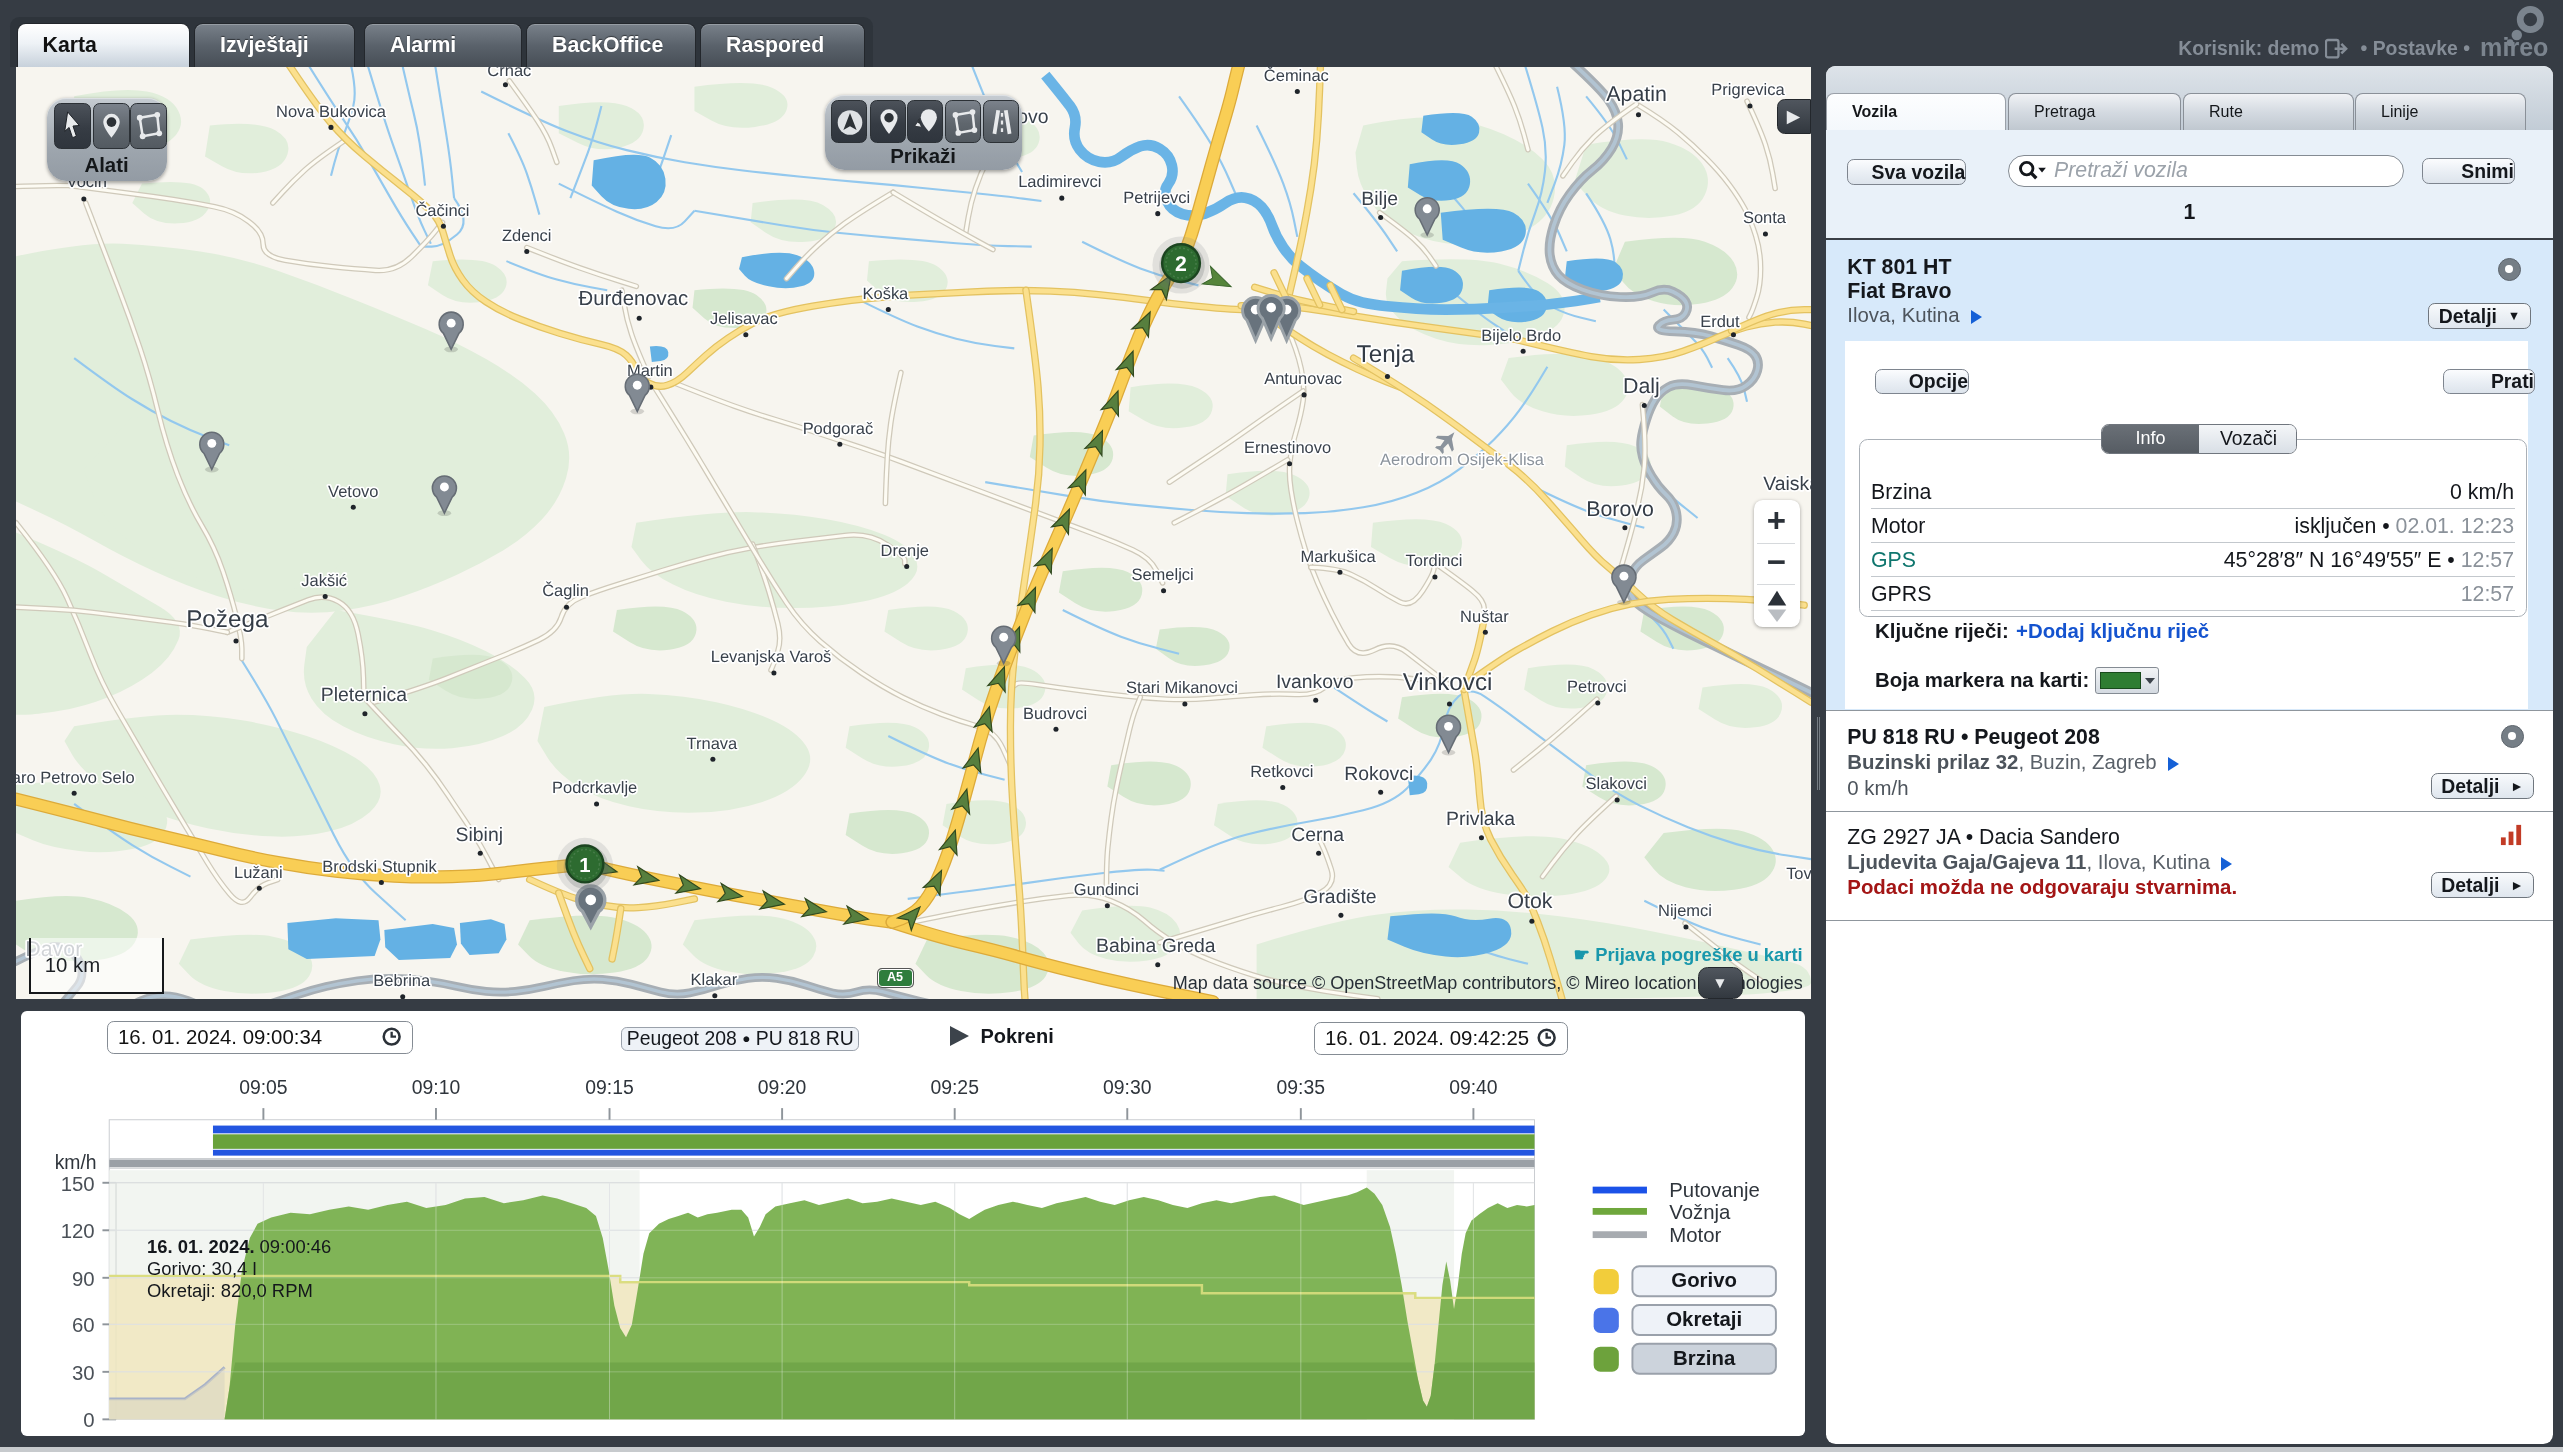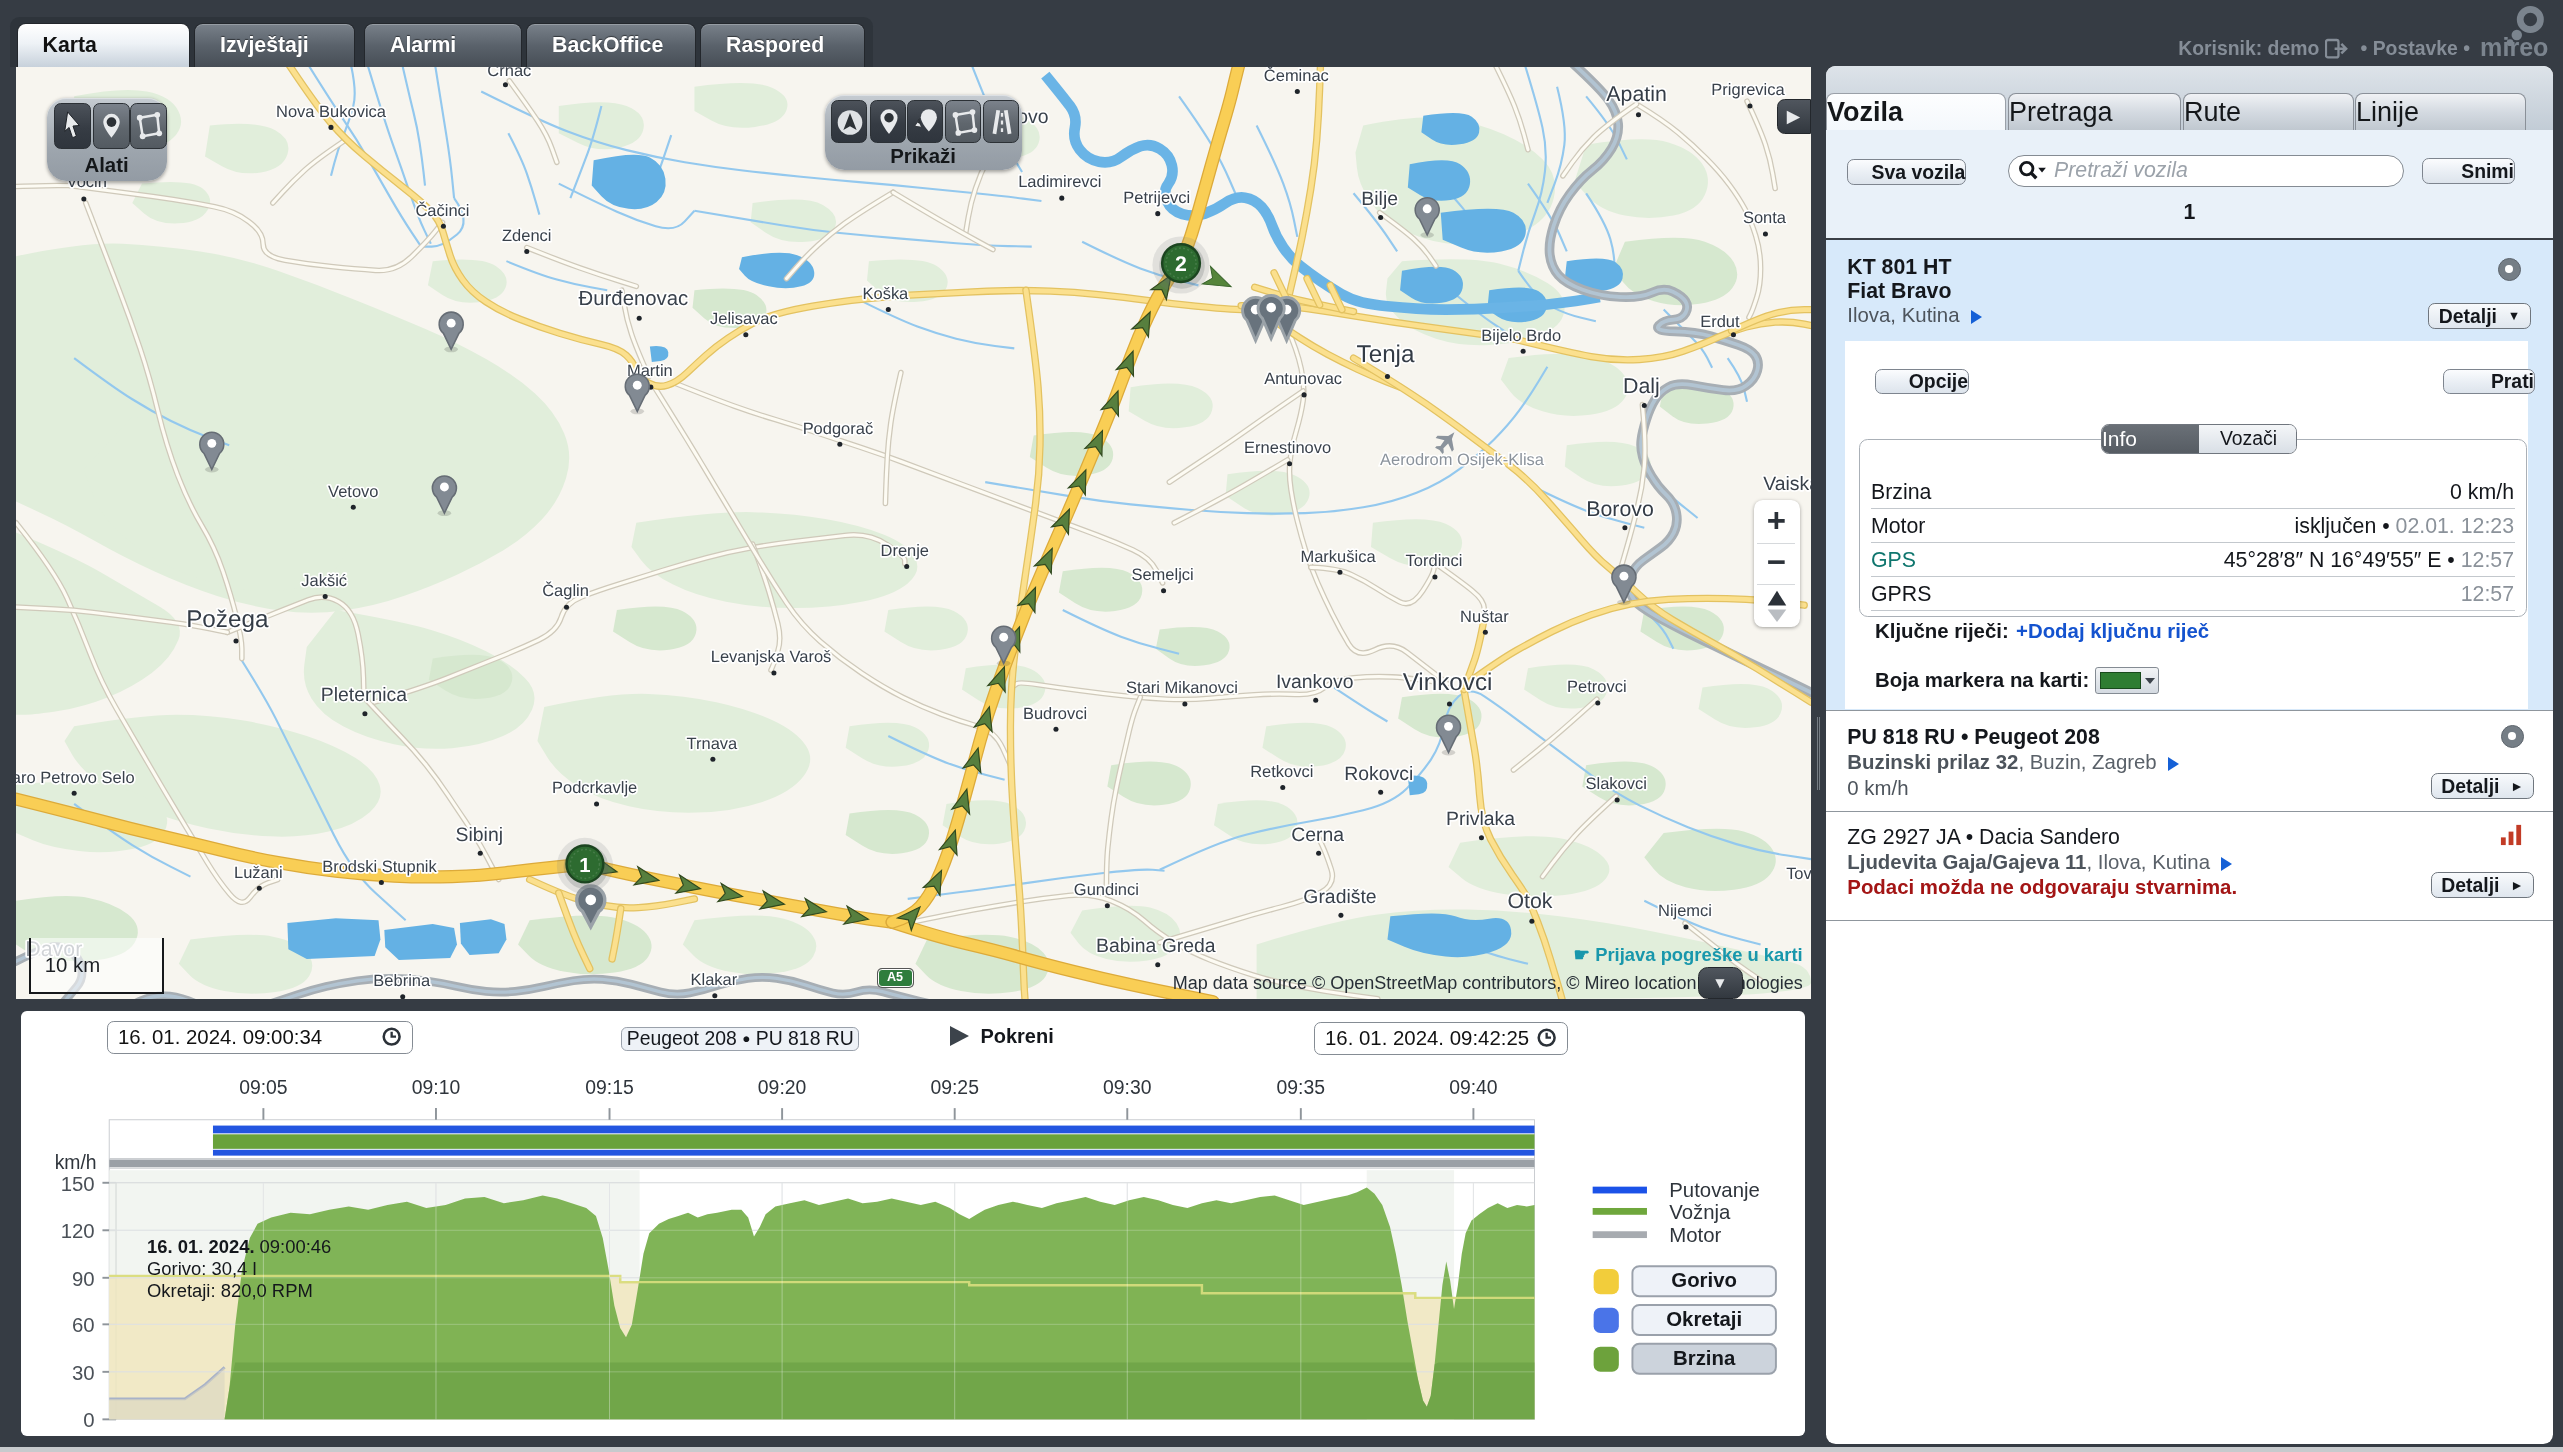--- a/index.html
+++ b/index.html
@@ -19,21 +19,21 @@
 .zoombox{position:absolute;left:1738px;top:433px;width:46px;height:127px;background:#fff;border-radius:8.7px;
  box-shadow:0 1px 3.9px rgba(0,0,0,.35)}
 .scalebox{position:absolute;left:13.6px;top:871px;width:135px;height:56px;background:rgba(255,255,255,.55);
  border-left:2.9px solid #16181b;border-right:2.9px solid #16181b;border-bottom:2.9px solid #16181b;color:#1c1f24;font-size:20.4px}
 .darkbtn{position:absolute;background:linear-gradient(#50565e,#32383f);border:1px solid #23272c;color:#e8eaec;text-align:center}
 .dinput{position:absolute;height:33px;background:#fff;border:1.9px solid #858c94;border-radius:6.8px;font-size:20.4px;color:#111;
  display:flex;align-items:center;padding-left:9.7px}
 .sidebar{position:absolute;left:1826px;top:66px;width:727px;height:1378px;background:#fff;border-radius:9.7px}
 .sbhead{position:absolute;left:0;top:0;width:100%;height:64px;background:linear-gradient(#dde3e9,#c2ccd6);border-radius:9.7px 9.7px 0 0}
 .sbtab{position:absolute;top:27px;height:37px;border:1px solid #8a9098;border-bottom:none;border-radius:7.8px 7.8px 0 0;
- background:linear-gradient(#f0f2f5,#d4dae1 50%,#c0c8d0);color:#14171a;font-size:27px;display:flex;align-items:center;}
+ background:linear-gradient(#f0f2f5,#d4dae1 50%,#c0c8d0);color:#14171a;font-size:16px;display:flex;align-items:center;padding-left:25px}
 .sbtab.active{background:linear-gradient(#fdfeff,#f4f8fc);font-weight:bold;border-color:#9aa0a8;z-index:2}
 .sbcontent{position:absolute;left:0;top:64px;width:100%;height:110px;background:#e9f1f9;border-bottom:2.9px solid #3a4047}
 .donut{position:absolute;width:23px;height:23px;border-radius:50%;background:#757e86;border:1.9px solid #5d656d}
 .donut:before{content:"";position:absolute;left:5.8px;top:5.8px;width:7.8px;height:7.8px;border-radius:50%;background:#fff}
 .detbtn{position:absolute;width:103px;height:26px;background:linear-gradient(#f8fafc,#dfe6ee);border:1.9px solid #6f767e;border-radius:6.8px;
  font-size:19.4px;font-weight:bold;color:#14171c;display:flex;align-items:center;justify-content:center}
 .sep{position:absolute;left:0;width:100%;height:1px;background:#8f969d}
 .bluearr{display:inline-block;width:0;height:0;border-left:11.6px solid #1560d6;border-top:7.8px solid transparent;border-bottom:7.8px solid transparent;vertical-align:-1.9px;margin-left:5.8px}
 </style></head><body>
 <div class="abs" style="left:9.7px;top:16.5px;width:863px;height:50px;background:#2e343b;border-radius:9.7px 9.7px 0 0"></div>
@@ -758,21 +758,21 @@
 <div style="position:absolute;left:0;top:134px;width:100%;text-align:center;font-size:21.3px;font-weight:bold;color:#14171c">1</div>
 <div style="position:absolute;left:0;top:174px;width:100%;height:470px;background:#d7e9fa"></div>
 <div style="position:absolute;left:21.3px;top:189px;font-size:21.3px;font-weight:bold;color:#14171c;line-height:24px">KT 801 HT<br>Fiat Bravo</div>
 <div style="position:absolute;left:21.3px;top:238px;font-size:20.4px;color:#4d545c">Ilova, Kutina <span class="bluearr"></span></div>
 <div class="donut" style="left:672px;top:192px"></div>
 <div class="detbtn" style="left:602px;top:237px">Detalji&nbsp;&nbsp;<span style="font-size:12.6px">▼</span></div>
 <div style="position:absolute;left:19.4px;top:275px;width:683px;height:368px;background:#fff"></div>
 <div class="btn" style="position:absolute;left:49px;top:303px;width:94px;height:25px;font-size:19.4px;line-height:23px">Opcije</div>
 <div class="btn" style="position:absolute;left:617px;top:303px;width:92px;height:25px;font-size:19.4px;line-height:23px">Prati</div>
 <div style="position:absolute;left:275px;top:358px;width:196px;height:30px;border:1.9px solid #70767e;border-radius:7.8px;overflow:hidden;z-index:2">
-      <div style="position:absolute;left:0;top:0;width:97px;height:100%;background:linear-gradient(#6a7077,#565c63);color:#fff;font-size:21px;text-align:left;line-height:27px">Info</div>
+      <div style="position:absolute;left:0;top:0;width:97px;height:100%;background:linear-gradient(#6a7077,#565c63);color:#fff;font-size:18px;text-align:center;line-height:27px">Info</div>
       <div style="position:absolute;left:97px;top:0;width:99px;height:100%;background:linear-gradient(#f4f6f8,#d9dfe6);color:#14171c;font-size:19.4px;text-align:center;line-height:27px">Vozači</div>
     </div>
 <div style="position:absolute;left:33px;top:373px;width:668px;height:178px;border:1.9px solid #aab0b7;border-radius:8.7px"></div>
 <div style="position:absolute;left:45px;top:414px;font-size:21.3px;color:#14171c">Brzina</div>
 <div style="position:absolute;right:39px;top:414px;font-size:21.3px;color:#14171c">0 km/h</div>
 <div style="position:absolute;left:45px;top:448px;font-size:21.3px;color:#14171c">Motor</div>
 <div style="position:absolute;right:39px;top:448px;font-size:21.3px;color:#14171c">isključen • <span style="color:#8b929a">02.01. 12:23</span></div>
 <div style="position:absolute;left:45px;top:482px;font-size:21.3px;color:#0f766e">GPS</div>
 <div style="position:absolute;right:39px;top:482px;font-size:21.3px;color:#14171c">45°28′8″ N 16°49′55″ E • <span style="color:#8b929a">12:57</span></div>
 <div style="position:absolute;left:45px;top:516px;font-size:21.3px;color:#14171c">GPRS</div>

